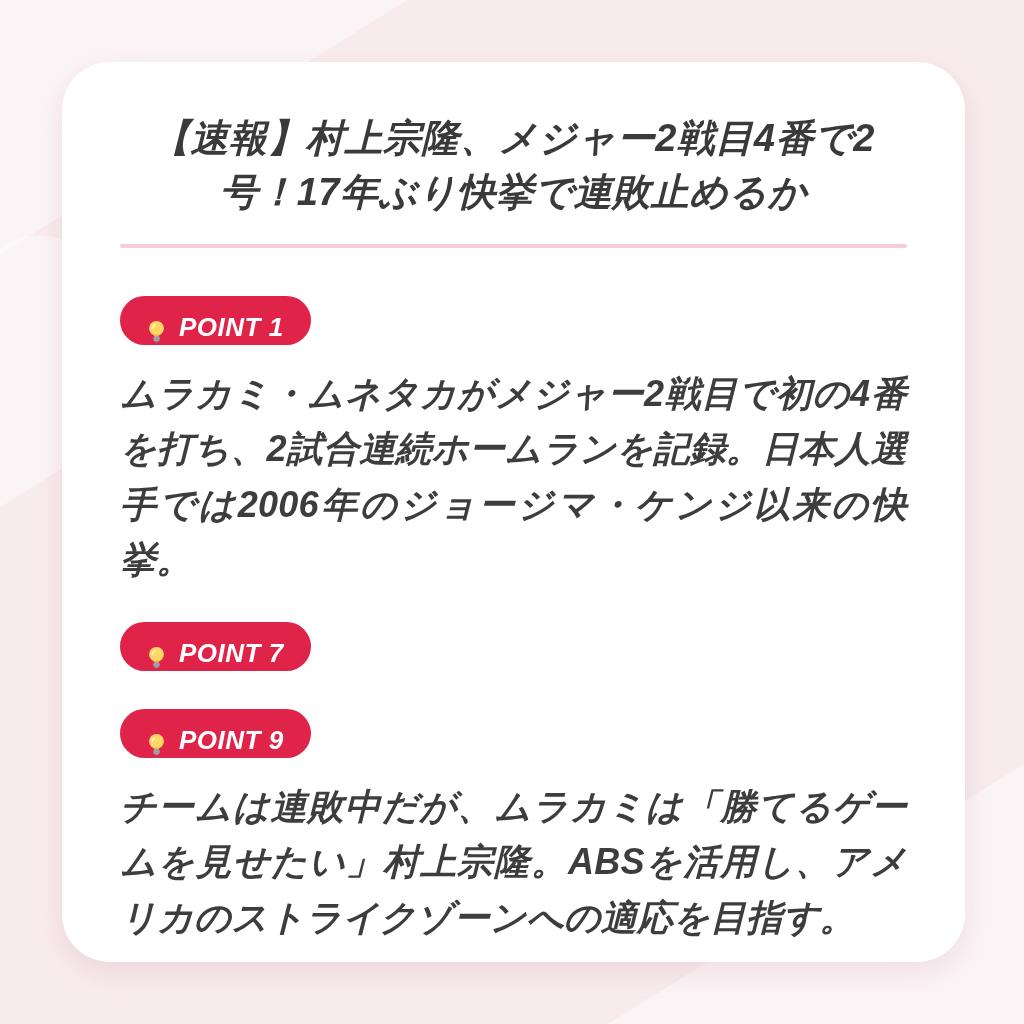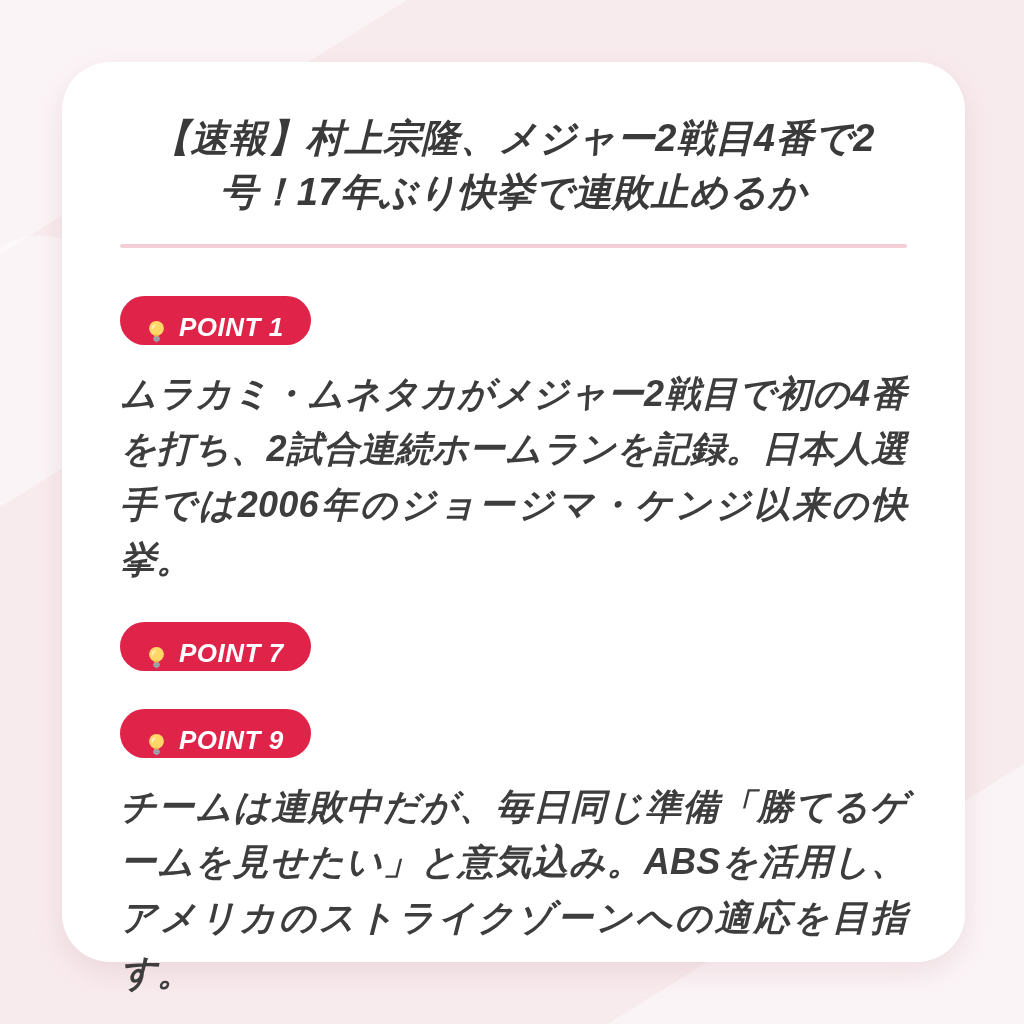--- a/index.html
+++ b/index.html
@@ -134,16 +134,16 @@
             <path d="M10.6 6.2 q-2.2 1 -2.4 3.2" stroke="#FFF3C4" stroke-width="1.4" fill="none" stroke-linecap="round"></path>
             <path d="M9.6 14.6 h4.8 l-0.5 2 h-3.8 z" fill="#E8B84B"></path>
             <rect x="9.3" y="16.4" width="5.4" height="4.2" rx="1.5" fill="#ABB4BC"></rect>
             <line x1="9.5" y1="18" x2="14.7" y2="17.4" stroke="#8B949D" stroke-width="0.9"></line>
             <line x1="9.5" y1="19.6" x2="14.7" y2="19" stroke="#8B949D" stroke-width="0.9"></line>
             <path d="M10.8 20.6 h2.4 a1.2 1.2 0 0 1 -2.4 0 z" fill="#8B949D"></path>
           </svg>
         </span>
         <span class="badge-label">POINT 9</span>
       </div>
-      <p class="point-text">チームは連敗中だが、毎日同じ準備「勝てるゲームを見せたい」と意気込み。ABSを活用し、アメリカのストライクゾーンへの適応を目指す。</p>
+      <p class="point-text">チームは連敗中だが、ムラカミは「勝てるゲームを見せたい」村上宗隆。ABSを活用し、アメリカのストライクゾーンへの適応を目指す。</p>
     </section>
   </div>
 </div>
 
 </body></html>

